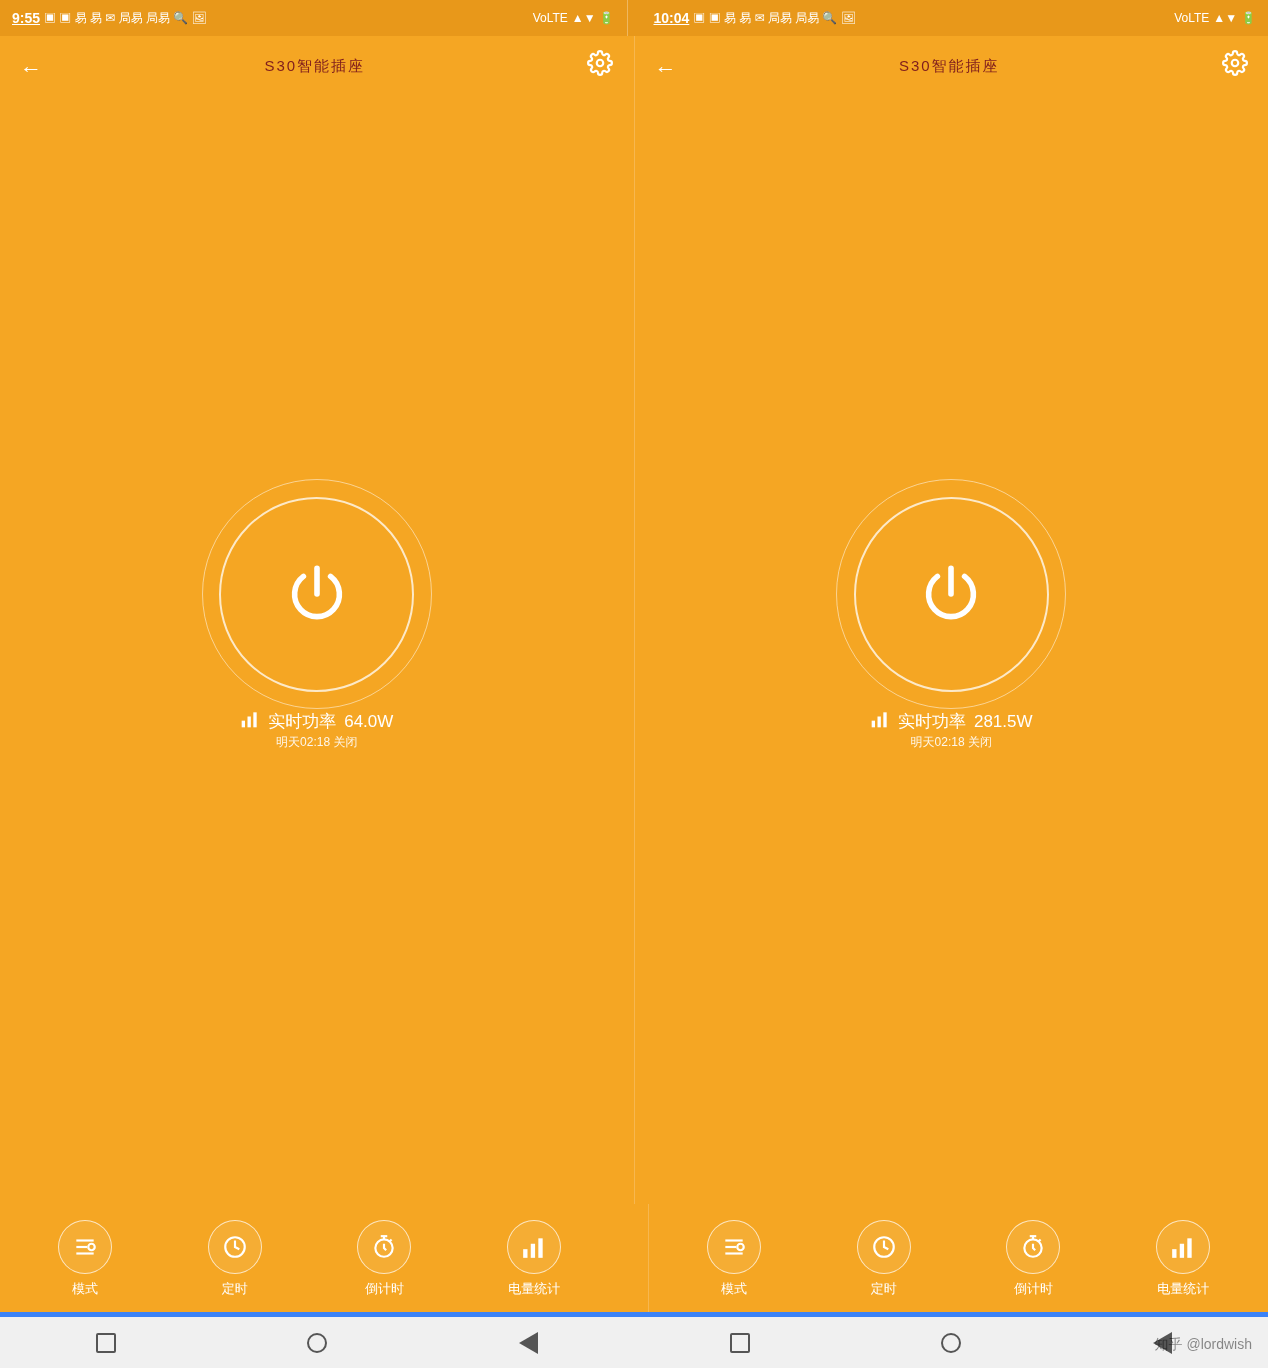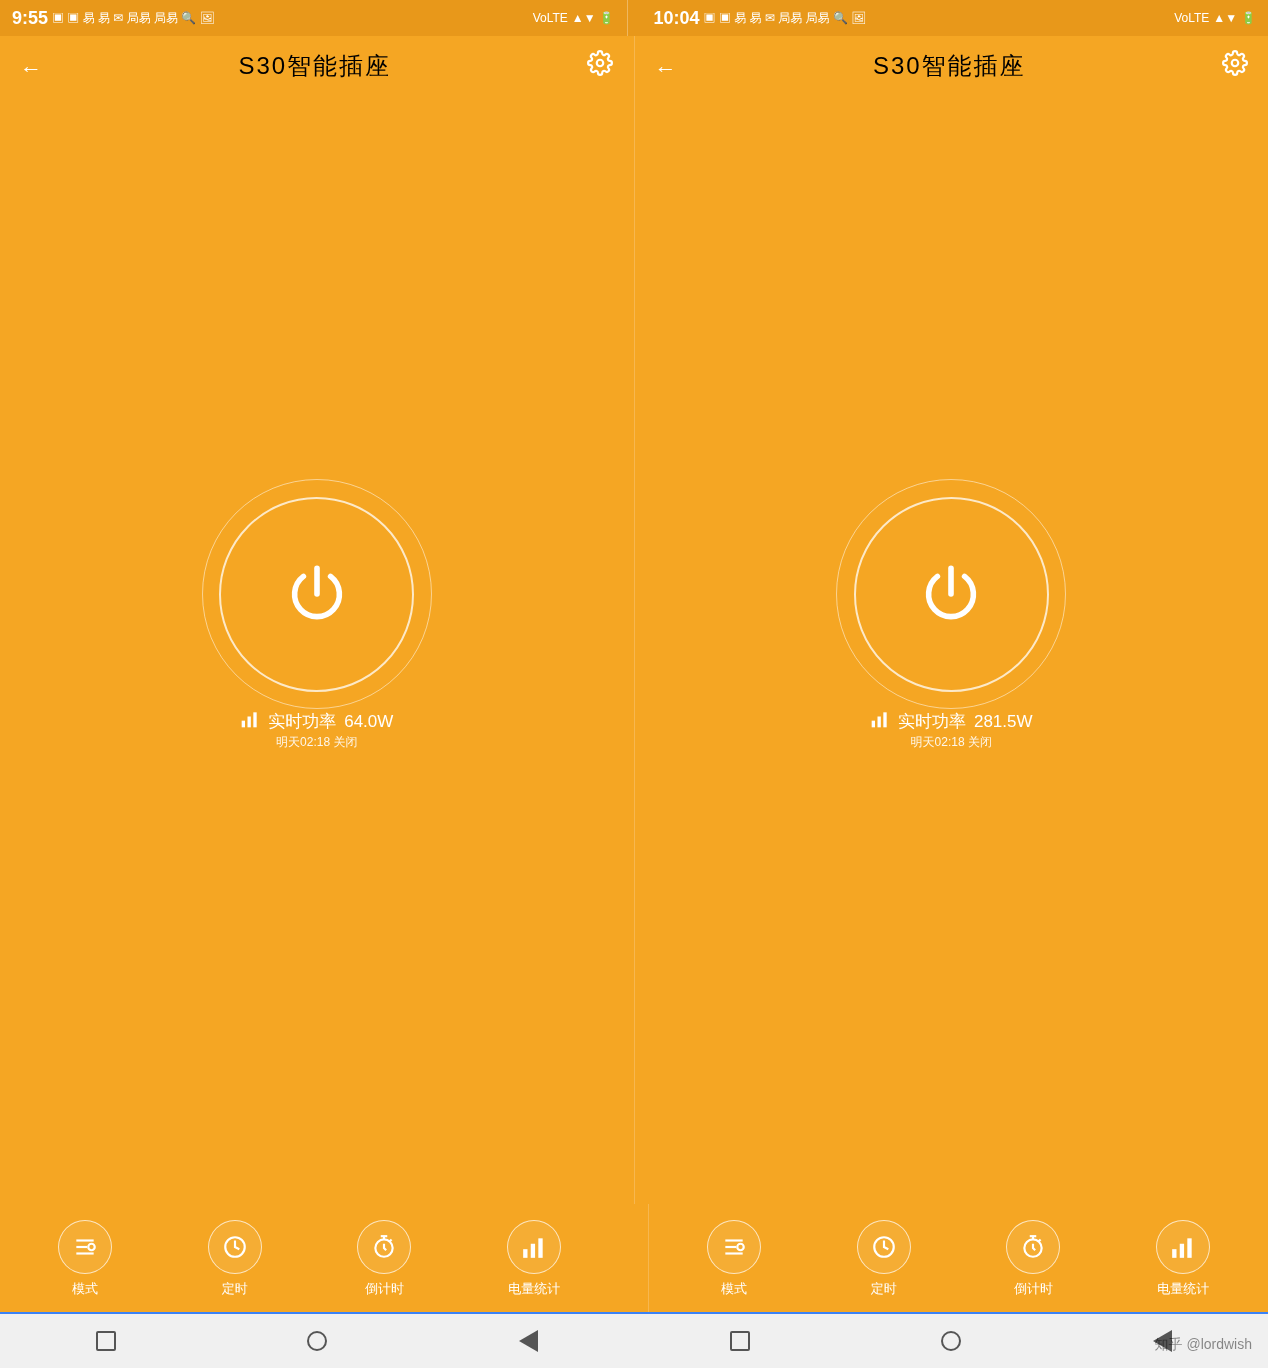--- a/index.html
+++ b/index.html
@@ -36,22 +36,23 @@
       border-left: 1px solid rgba(255,255,255,0.3);
       padding-left: 26px;
     }
     .status-left, .status-right {
       display: flex;
       align-items: center;
       gap: 4px;
       font-size: 12px;
     }
     .status-time {
-      font-size: 18px;
+      font-size: 14px;
       font-weight: bold;
+      text-decoration: underline;
     }
 
     
     .panels-row {
       display: flex;
       flex: 1;
       width: 100%;
     }
 
     
@@ -68,23 +69,23 @@
 
     
     .panel-header {
       display: flex;
       align-items: center;
       justify-content: space-between;
       padding: 14px 20px;
       color: #fff;
     }
     .panel-title {
-      font-size: 24px;
+      font-size: 15px;
       font-weight: 500;
-      color: #000000;
+      color: #7f1d1d;
       letter-spacing: 2px;
     }
     .back-arrow {
       font-size: 22px;
       color: #fff;
       cursor: pointer;
     }
     .gear-icon {
       font-size: 22px;
       color: #fff;
@@ -199,21 +200,21 @@
       color: #fff;
     }
 
     
     .bottom-nav {
       height: 56px;
       background: #f0f0f0;
       display: flex;
       align-items: center;
       justify-content: space-around;
-      border-top: 2px solid #3b82f6;
+      border-top: 5px solid #3b82f6;
     }
     .nav-btn {
       display: flex;
       align-items: center;
       justify-content: center;
       width: 60px;
       height: 40px;
       cursor: pointer;
       font-size: 20px;
       color: #555;

